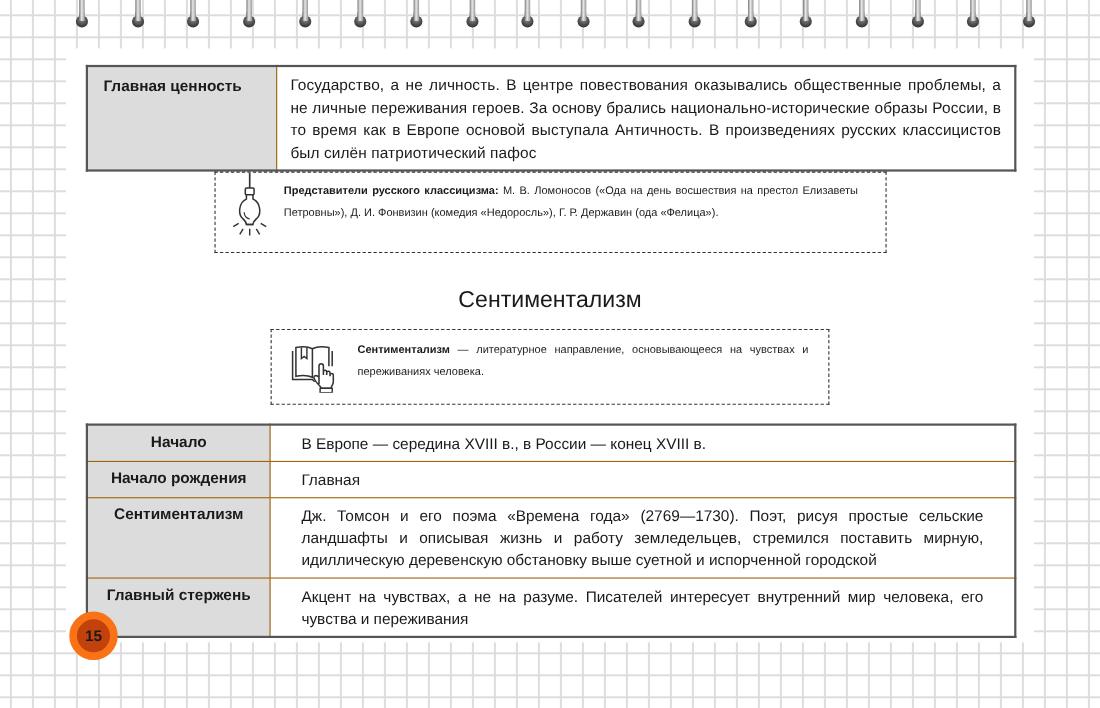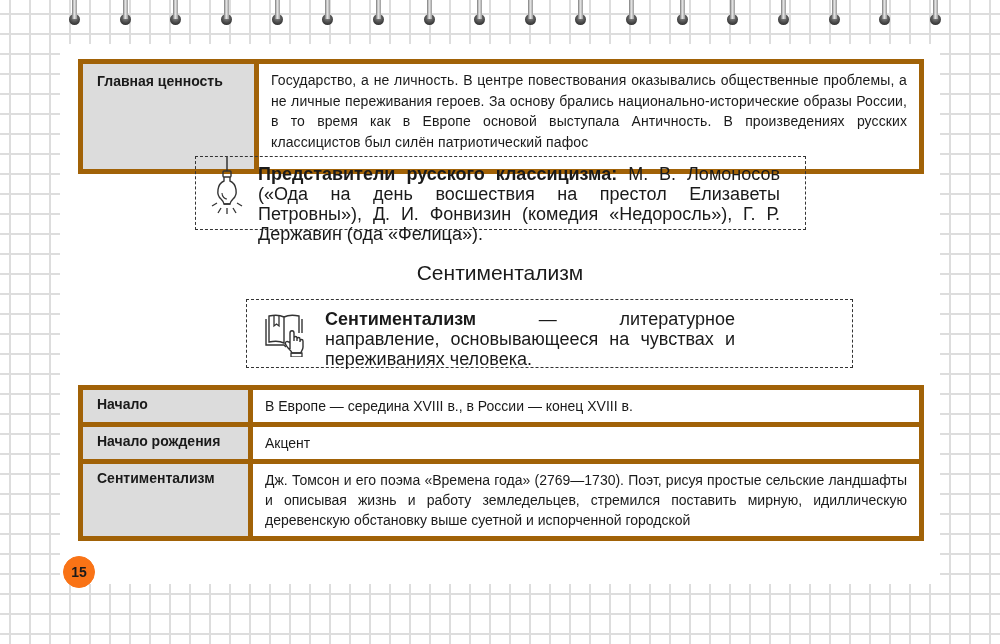--- a/index.html
+++ b/index.html
@@ -36,60 +36,60 @@
   .ring .hole::after {
     content: ""; position: absolute; left: 3px; top: -3px; width: 5px; height: 8px;
     background: linear-gradient(to right, #777 0%, #e8e8e8 45%, #999 100%);
   }
 
   table.info {
     position: absolute; border-collapse: collapse;
     border: 2px solid #555;
     font-size: 14px;
   }
-  table.info td { border: 5px solid #a16207; vertical-align: top; }
+  table.info td { border: 1px solid #a16207; vertical-align: top; }
   table.info td.key {
     background: #dcdcdc; font-weight: bold; padding: 8px 14px;
     width: 140px;
   }
   table.info td.val {
     padding: 8px 12px; text-align: justify; line-height: 20px;
   }
   table.t1 { left: 78px; top: 59px; width: 846px; }
   table.t1 td.key { width: 143px; padding-top: 9px; }
-  table.t1 td.val { padding: 6px 12px 17px 12px; line-height: 20.5px; letter-spacing: 0.1px; }
+  table.t1 td.val { padding: 6px 12px 5px 12px; line-height: 20.5px; letter-spacing: 0.1px; }
 
   table.t2 { left: 78px; top: 385px; width: 846px; font-family: "Liberation Sans", sans-serif; }
-  table.t2 td.key { width: 137px; padding: 6px 14px; }
-  table.t2 td.val { padding: 6px 12px; font-stretch: condensed; }
+  table.t2 td.key { width: 137px; padding: 6px 14px; text-align: center; }
+  table.t2 td.val { padding: 6px 28px; font-stretch: condensed; }
 
   .note {
     position: absolute; border: 1px dashed #333; box-sizing: border-box;
-    font-size: 18px; line-height: 20px;
+    font-size: 10px; line-height: 20px;
   }
   .note .icon { position: absolute; }
   .note .txt { position: absolute; text-align: justify; }
   .note b { font-weight: bold; }
 
   .note1 { left: 195px; top: 156px; width: 611px; height: 74px; }
   .note1 .icon { left: 12px; top: 0px; width: 36px; height: 62px; }
   .note1 .txt { left: 62px; top: 7px; width: 522px; }
 
   .section-title {
     position: absolute; left: 0; width: 1000px; top: 261px; text-align: center;
     font-size: 21px; color: #1a1a1a;
   }
 
-  .note2 { left: 246px; top: 299px; width: 607px; height: 69px; }
+  .note2 { left: 246px; top: 299px; width: 508px; height: 69px; }
   .note2 .icon { left: 15px; top: 13px; width: 50px; height: 44px; }
   .note2 .txt { left: 78px; top: 9px; width: 410px; }
 
   .page-num {
     position: absolute; left: 63px; top: 556px; width: 30px; height: 30px;
-    border: 1px solid #f97316; border-radius: 50%; background: #f97316;
+    border: 7px solid #f97316; border-radius: 50%; background: #c2410c;
     font-weight: bold; font-size: 14px; text-align: center; line-height: 30px;
   }
 </style>
 </head>
 <body>
 
 <div class="page"></div>
 
 <div class="rings" id="rings">
     <div class="ring" style="left: 69px;">
@@ -211,22 +211,26 @@
 </div>
 
 <table class="info t2">
   <tbody>
       <tr>
     <td class="key">Начало</td>
     <td class="val">В Европе — середина XVIII в., в России — конец XVIII в.</td>
   </tr>
   <tr>
     <td class="key">Начало рождения</td>
-    <td class="val">Акцент</td>
+    <td class="val">Главная</td>
   </tr>
   <tr>
     <td class="key">Сентиментализм</td>
     <td class="val">Дж. Томсон и его поэма «Времена года» (2769—1730). Поэт, рисуя простые сельские ландшафты и описывая жизнь и работу земледельцев, стремился поставить мирную, идиллическую деревенскую обстановку выше суетной и испорченной городской</td>
   </tr>
+  <tr>
+    <td class="key">Главный стержень</td>
+    <td class="val">Акцент на чувствах, а не на разуме. Писателей интересует внутренний мир человека, его чувства и переживания</td>
+  </tr>
 </tbody>
   </table>
 
 <div class="page-num">15</div>
 
 </body></html>

